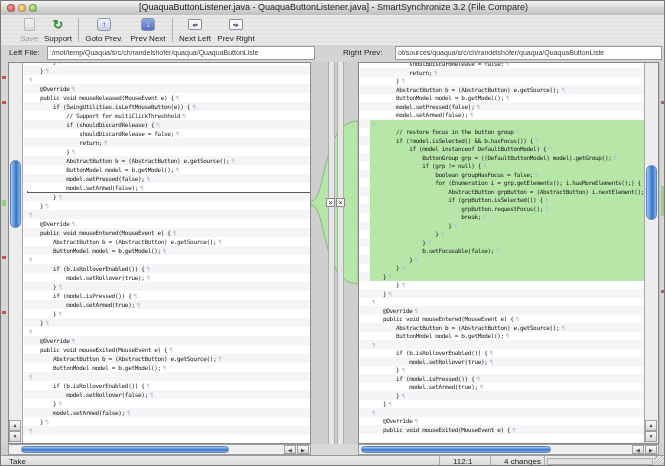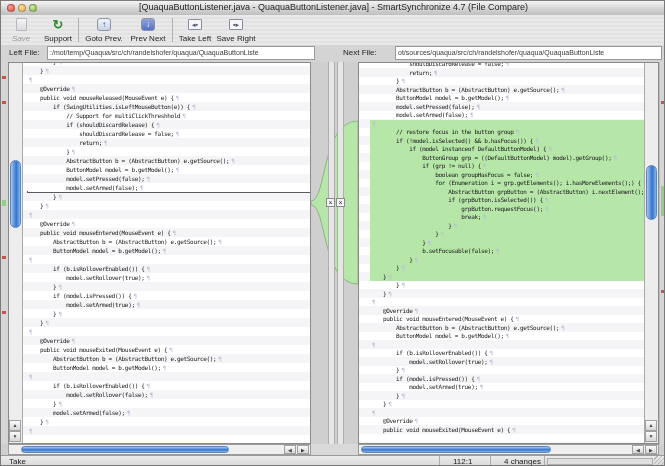--- a/index.html
+++ b/index.html
@@ -102,56 +102,56 @@
 </style>
 </head>
 <body>
 
 <div id="window">
 
   <div class="titlebar">
     <span class="light red"></span>
     <span class="light yellow"></span>
     <span class="light green"></span>
-    <div class="title">[QuaquaButtonListener.java - QuaquaButtonListener.java] - SmartSynchronize 4.7 (File Compare)</div>
+    <div class="title">[QuaquaButtonListener.java - QuaquaButtonListener.java] - SmartSynchronize 3.2 (File Compare)</div>
   </div>
 
   <div class="toolbar">
-    <div class="tbtn disabled" style="left:2px;width:36px;font-style:italic;">
+    <div class="tbtn disabled" style="left:10px;width:36px;font-style:italic;">
       <span class="ic"><span class="ic-inner ic-save"></span></span>
       <span class="lbl">Save</span>
     </div>
     <div class="tbtn" style="left:40px;width:34px;">
       <span class="ic ic-reload">↻</span>
       <span class="lbl">Support</span>
     </div>
     <div class="tsep" style="left:77px;"></div>
     <div class="tbtn" style="left:81px;width:44px;">
       <span class="ic"><span class="ic-inner ic-box">↑</span></span>
       <span class="lbl">Goto Prev.</span>
     </div>
     <div class="tbtn" style="left:126px;width:42px;">
       <span class="ic"><span class="ic-inner ic-box filled">↓</span></span>
       <span class="lbl">Prev Next</span>
     </div>
     <div class="tsep" style="left:171px;"></div>
     <div class="tbtn" style="left:175px;width:38px;">
       <span class="ic"><span class="ic-inner ic-take">◂▪</span></span>
-      <span class="lbl">Take Left</span>
+      <span class="lbl">Next Left</span>
     </div>
     <div class="tbtn" style="left:214px;width:42px;">
       <span class="ic"><span class="ic-inner ic-take">▪▸</span></span>
-      <span class="lbl">Save Right</span>
+      <span class="lbl">Prev Right</span>
     </div>
   </div>
 
   <div class="filebar">
     <span class="flabel" style="left:8px;">Left File:</span>
     <span class="ffield" style="left:46px;width:262px;">:/mot/temp/Quaqua/src/ch/randelshofer/quaqua/QuaquaButtonListe</span>
-    <span class="flabel" style="left:342px;">Next File:</span>
+    <span class="flabel" style="left:342px;">Right Prev:</span>
     <span class="ffield" style="left:394px;width:261px;">ot/sources/quaqua/src/ch/randelshofer/quaqua/QuaquaButtonListe</span>
   </div>
 
   <div class="ruler" id="left-ruler">
     <div class="rmark red" style="top:14px;"></div>
     <div class="rmark red" style="top:39px;"></div>
     <div class="rmark grn" style="top:138px;height:6px;"></div>
     <div class="rmark red" style="top:194px;"></div>
     <div class="rmark red" style="top:249px;"></div>
   </div>

